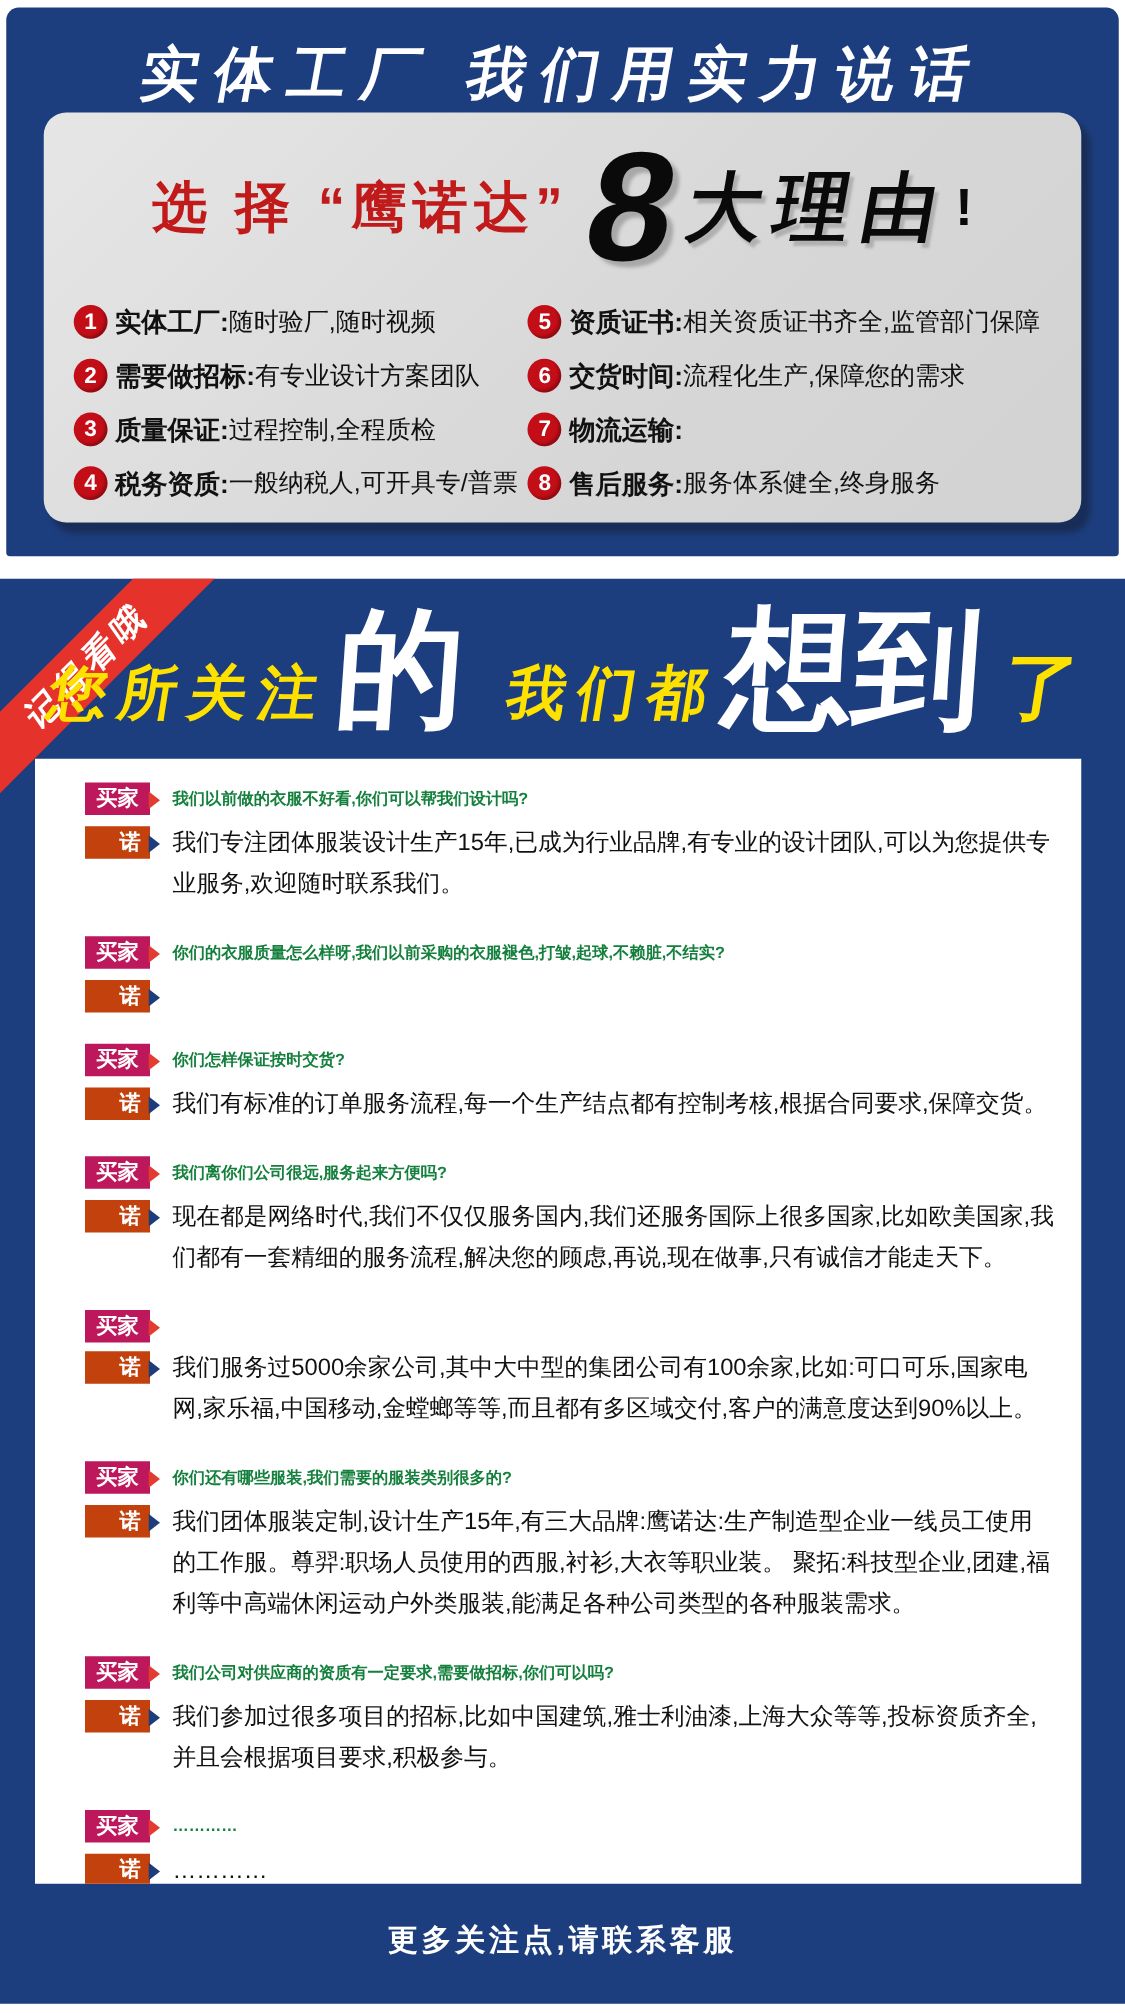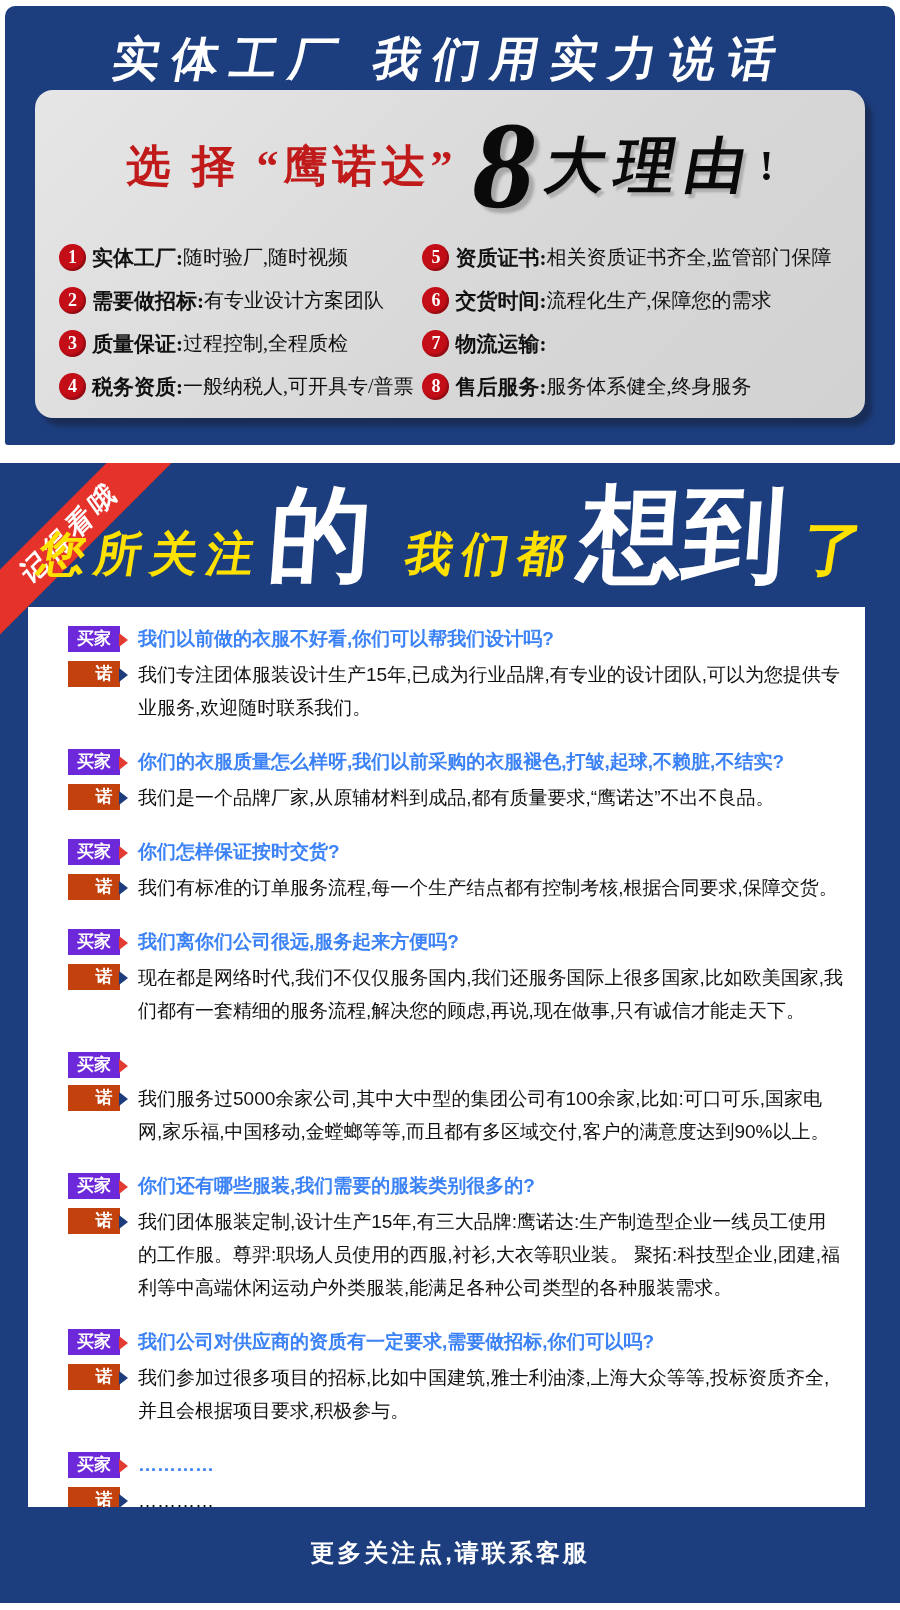--- a/index.html
+++ b/index.html
@@ -10,21 +10,21 @@
 
   
   .header-block { position:absolute; top:6px; left:5px; right:5px; height:439px;
                   background:#1d3e7e; border-radius:10px 10px 3px 3px; }
   .header-title { padding-top:22px; text-align:center; color:#ffffff;
                   font-size:47px; font-weight:900; letter-spacing:12px; white-space:nowrap; }
   .header-title span { display:inline-block; transform:skewX(-10deg); }
 
   .reasons-box { position:absolute; top:84px; left:30px; right:30px; height:328px;
                  background:linear-gradient(135deg,#e6e6e6 0%,#d7d7d7 60%,#d2d2d2 100%);
-                 border-radius:18px; box-shadow:7px 8px 5px rgba(20,25,40,0.45);font-family:Liberation Serif, serif; }
+                 border-radius:18px; box-shadow:7px 8px 5px rgba(20,25,40,0.45); }
   .box-title { display:flex; align-items:center; justify-content:center; height:138px; padding-top:14px; }
   .bt-red  { color:#c01a1a; font-size:44px; font-weight:900; letter-spacing:5px; white-space:pre; }
   .bt-num  { display:inline-block; transform:skewX(-10deg); font-size:124px; line-height:1; font-weight:900;
              color:#0a0a0a; margin:0 10px 0 16px; text-shadow:6px 5px 3px #a8a8a8; }
   .bt-black{ display:inline-block; transform:skewX(-10deg); font-size:60px; font-weight:900; color:#0a0a0a;
              letter-spacing:10px; text-shadow:4px 4px 2px #b0b0b0; }
   .bt-bang { font-size:42px; font-weight:700; color:#0a0a0a; margin-left:4px; }
 
   .reasons-grid { display:grid; grid-template-columns:46% 54%; grid-auto-flow:column;
                   grid-template-rows:repeat(4,43px); padding:8px 16px 0 24px; align-items:center; }
@@ -56,23 +56,23 @@
 
   .content-box { position:absolute; top:144px; left:28px; width:837px; height:900px;
                  background:#ffffff; padding:16px 20px 0 40px; overflow:hidden; }
 
   .qa-block { margin-bottom:22px; }
   .qa-row { display:flex; align-items:flex-start; margin-bottom:4px; }
   .tag { position:relative; flex:0 0 52px; width:52px; height:26px; margin-right:18px; margin-top:3px;
          color:#ffffff; font-weight:700; font-size:17px; text-align:center; line-height:26px; }
   .tag::after { content:''; position:absolute; right:-8px; top:50%; transform:translateY(-42%);
                 border-top:7px solid transparent; border-bottom:7px solid transparent; border-left:9px solid; }
-  .tag.buyer { background:#6d28d9; }  .tag.buyer::after { border-left-color:#e23b31; }
+  .tag.buyer { background:#be185d; }  .tag.buyer::after { border-left-color:#e23b31; }
   .tag.seller{ background:#c2410c;padding-left:20px; }  .tag.seller::after{ border-left-color:#1c3c7b; }
-  .qtext { color:#3b82f6; font-weight:700; font-size:19px; line-height:31px; }
+  .qtext { color:#15803d; font-weight:700; font-size:13px; line-height:31px; }
   .atext { color:#111111; font-size:19px; line-height:33px; }
 
   .footer-text { position:absolute; top:1044px; left:0; width:100%; height:96px; line-height:92px;
                  text-align:center; color:#ffffff; font-size:24px; font-weight:700; letter-spacing:3px; }
 </style>
 </head>
 <body>
 
 <div class="page">
 
@@ -154,21 +154,20 @@
             <span class="atext">我们专注团体服装设计生产15年,已成为行业品牌,有专业的设计团队,可以为您提供专业服务,欢迎随时联系我们。</span>
           </div>
         </div>
         <div class="qa-block">
           <div class="qa-row">
             <span class="tag buyer">买家</span>
             <span class="qtext">你们的衣服质量怎么样呀,我们以前采购的衣服褪色,打皱,起球,不赖脏,不结实?</span>
           </div>
           <div class="qa-row">
             <span class="tag seller">诺诺</span>
-            <span class="atext">我们是一个品牌厂家,从原辅材料到成品,都有质量要求,“鹰诺达”不出不良品。</span>
           </div>
         </div>
         <div class="qa-block">
           <div class="qa-row">
             <span class="tag buyer">买家</span>
             <span class="qtext">你们怎样保证按时交货?</span>
           </div>
           <div class="qa-row">
             <span class="tag seller">诺诺</span>
             <span class="atext">我们有标准的订单服务流程,每一个生产结点都有控制考核,根据合同要求,保障交货。</span>

